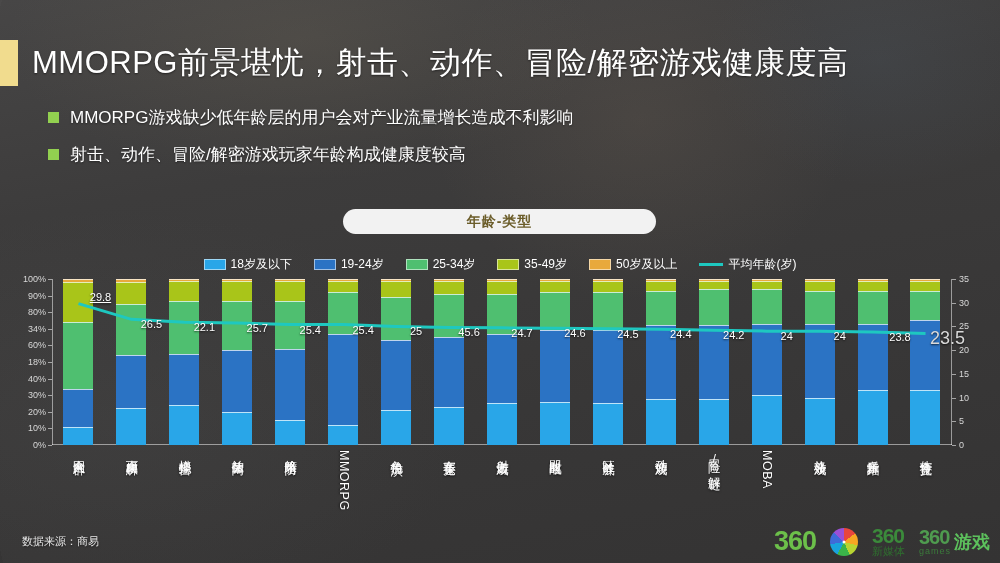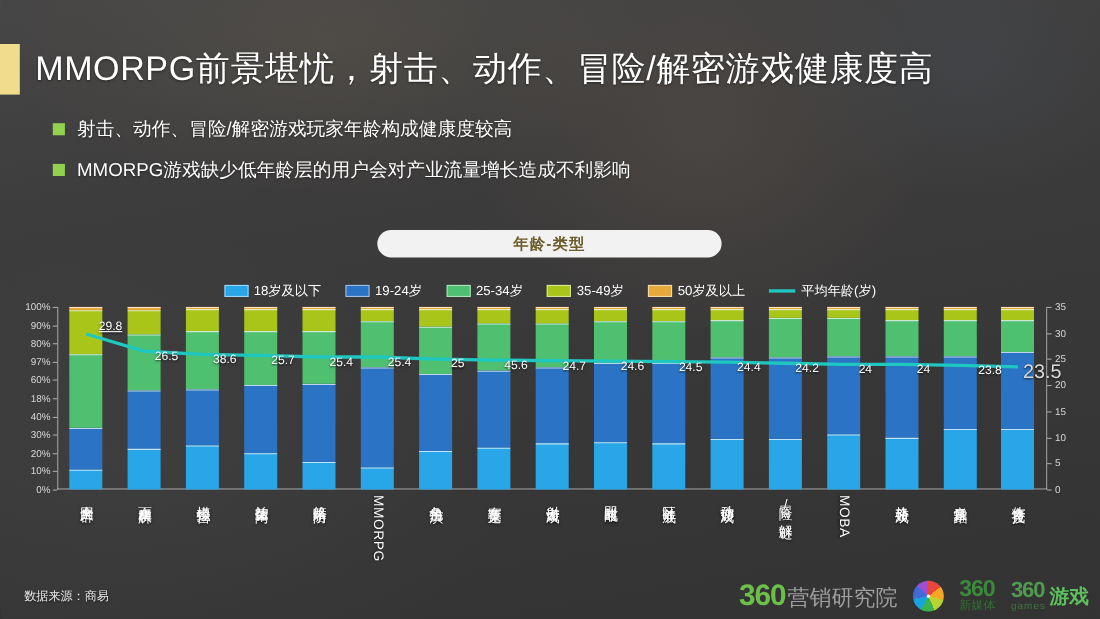--- a/index.html
+++ b/index.html
@@ -245,25 +245,25 @@
 <div class="bg-streaks"></div>
 
 <div class="title-row">
   <div class="title-bar"></div>
   <div class="title-text">MMORPG前景堪忧，射击、动作、冒险/解密游戏健康度高</div>
 </div>
 
 <div class="bullets">
   <div class="bullet">
     <span class="bullet-mark"></span>
-    <span class="bullet-text">射击、动作、冒险/解密游戏玩家年龄构成健康度较高</span>
+    <span class="bullet-text">MMORPG游戏缺少低年龄层的用户会对产业流量增长造成不利影响</span>
   </div>
   <div class="bullet">
     <span class="bullet-mark"></span>
-    <span class="bullet-text">MMORPG游戏缺少低年龄层的用户会对产业流量增长造成不利影响</span>
+    <span class="bullet-text">射击、动作、冒险/解密游戏玩家年龄构成健康度较高</span>
   </div>
 </div>
 
 <div class="chart-banner">年龄-类型</div>
 
 <div class="legend" id="legend">
     <div class="legend-item">
       <span class="legend-swatch" style="background: rgb(41, 166, 232);"></span>
       <span class="legend-label">18岁及以下</span>
     </div>
@@ -301,21 +301,21 @@
       <div class="tick tick-left" style="top: 80%;">20%</div>
       <div class="tick-mark l" style="top: 80%;"></div>
       <div class="tick tick-left" style="top: 70%;">30%</div>
       <div class="tick-mark l" style="top: 70%;"></div>
       <div class="tick tick-left" style="top: 60%;">40%</div>
       <div class="tick-mark l" style="top: 60%;"></div>
       <div class="tick tick-left" style="top: 50%;">18%</div>
       <div class="tick-mark l" style="top: 50%;"></div>
       <div class="tick tick-left" style="top: 40%;">60%</div>
       <div class="tick-mark l" style="top: 40%;"></div>
-      <div class="tick tick-left" style="top: 30%;">97%</div>
+      <div class="tick tick-left" style="top: 30%;">34%</div>
       <div class="tick-mark l" style="top: 30%;"></div>
       <div class="tick tick-left" style="top: 20%;">80%</div>
       <div class="tick-mark l" style="top: 20%;"></div>
       <div class="tick tick-left" style="top: 10%;">90%</div>
       <div class="tick-mark l" style="top: 10%;"></div>
       <div class="tick tick-left" style="top: 0%;">100%</div>
       <div class="tick-mark l" style="top: 0%;"></div>
     </div>
   <div id="ticks-right">
       <div class="tick tick-right" style="top: 100%;">0</div>
@@ -489,21 +489,21 @@
           <div class="seg" style="background: rgb(41, 166, 232); height: 33%;"></div>
         </div>
       </div>
     </div>
   <div class="line-layer" id="line-layer">
       <svg width="900" height="166" viewBox="0 0 900 166" style="position: absolute; left: 0px; top: 0px;">
         <polyline points="26.470588235294116,24.66285714285715 79.41176470588236,40.31428571428572 132.35294117647058,43.16 185.2941176470588,44.10857142857142 238.23529411764707,45.53142857142858 291.1764705882353,45.53142857142858 344.1176470588235,47.42857142857143 397.05882352941177,48.37714285714284 450,48.85142857142857 502.94117647058823,49.325714285714284 555.8823529411765,49.80000000000001 608.8235294117648,50.274285714285725 661.764705882353,51.22285714285715 714.7058823529411,52.171428571428564 767.6470588235294,52.171428571428564 820.5882352941177,53.11999999999999 873.5294117647059,54.54285714285716" fill="none" stroke="#1ec8c0" stroke-width="3"></polyline>
       </svg>
       <div class="line-label" style="left: 48.4706px; top: 17.6629px; text-decoration: underline;">29.8</div>
       <div class="line-label" style="left: 99.4118px; top: 45.3143px;">26.5</div>
-      <div class="line-label" style="left: 152.353px; top: 48.16px;">38.6</div>
+      <div class="line-label" style="left: 152.353px; top: 48.16px;">22.1</div>
       <div class="line-label" style="left: 205.294px; top: 49.1086px;">25.7</div>
       <div class="line-label" style="left: 258.235px; top: 50.5314px;">25.4</div>
       <div class="line-label" style="left: 311.176px; top: 50.5314px;">25.4</div>
       <div class="line-label" style="left: 364.118px; top: 52.4286px;">25</div>
       <div class="line-label" style="left: 417.059px; top: 53.3771px;">45.6</div>
       <div class="line-label" style="left: 470px; top: 53.8514px;">24.7</div>
       <div class="line-label" style="left: 522.941px; top: 54.3257px;">24.6</div>
       <div class="line-label" style="left: 575.882px; top: 54.8px;">24.5</div>
       <div class="line-label" style="left: 628.824px; top: 55.2743px;">24.4</div>
       <div class="line-label" style="left: 681.765px; top: 56.2229px;">24.2</div>
@@ -566,21 +566,20 @@
     <div class="xlabel-slot">
       <div class="xlabel">体育竞技</div>
     </div>
   </div>
 
 <div class="footer-source">数据来源：商易</div>
 
 <div class="footer-logos">
   <div class="logo-360mri">
     <span class="num">360</span>
-    <span class="cn">营销研究院</span>
   </div>
   <div class="pinwheel"></div>
   <div class="logo-360cn">
     <span class="num">360</span>
     <span class="sub">新媒体</span>
   </div>
   <div class="logo-games">
     <span>
       <span class="gnum">360</span>
       <span class="gsub">games</span>

